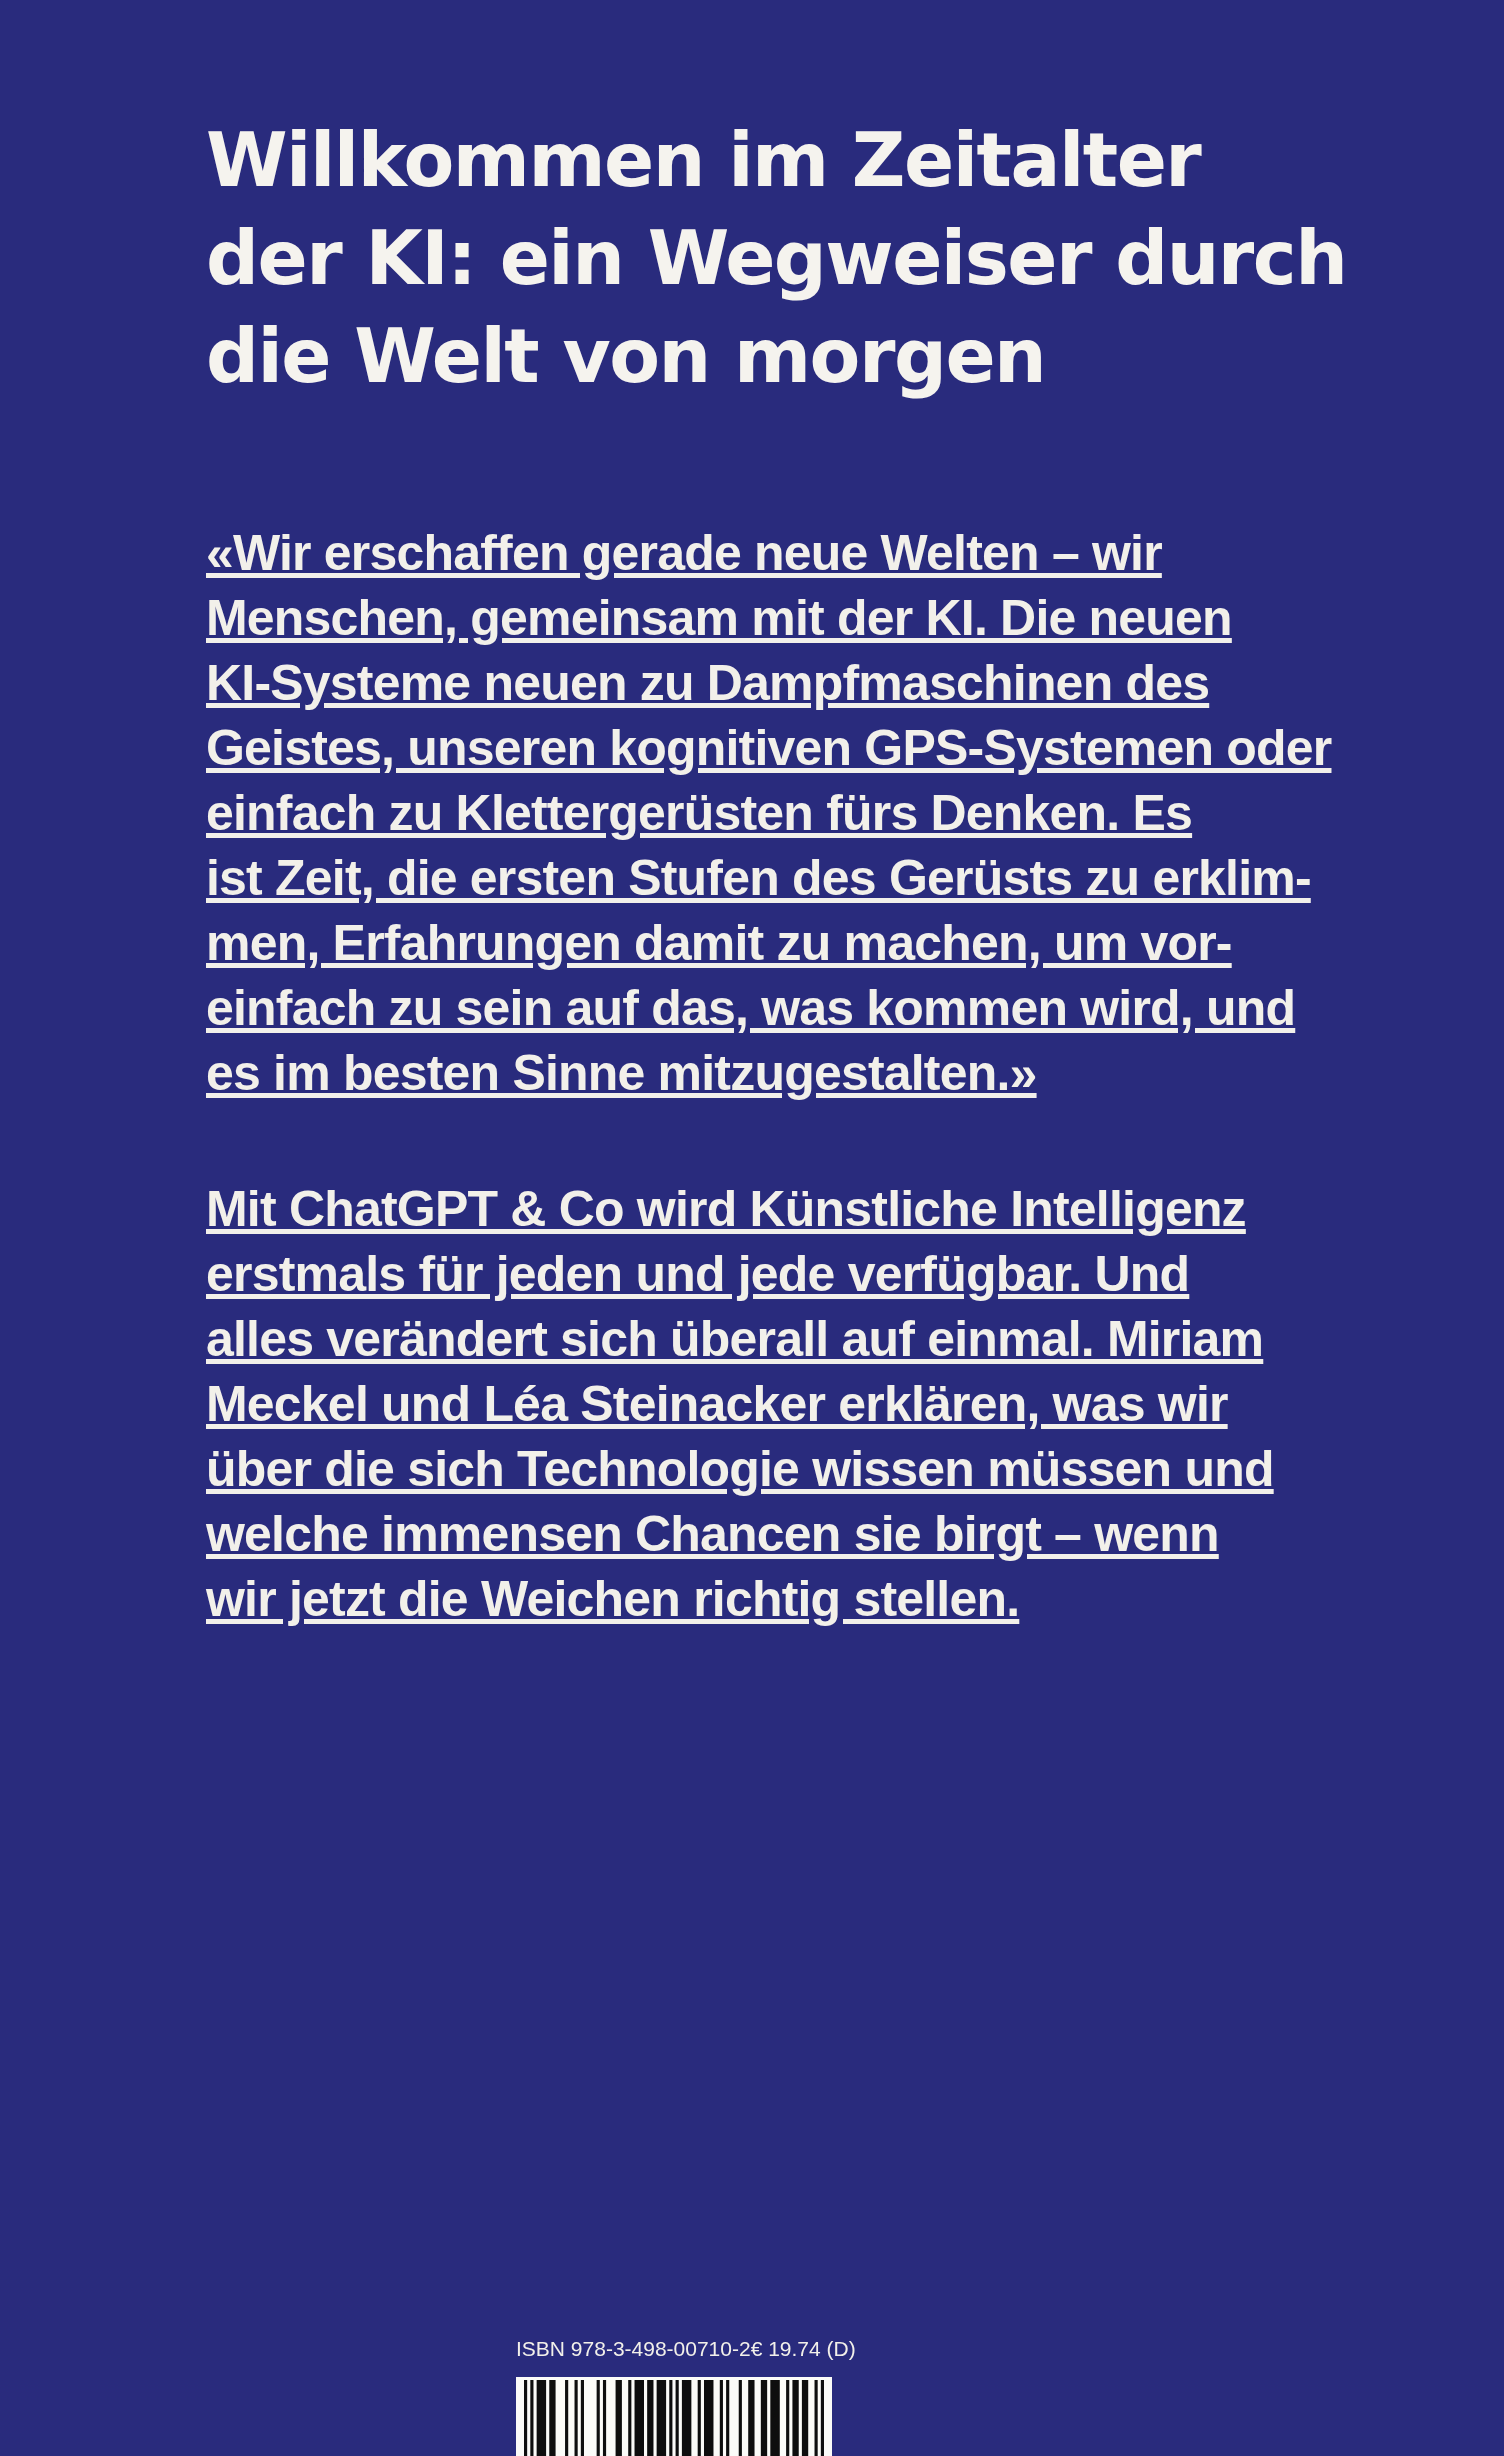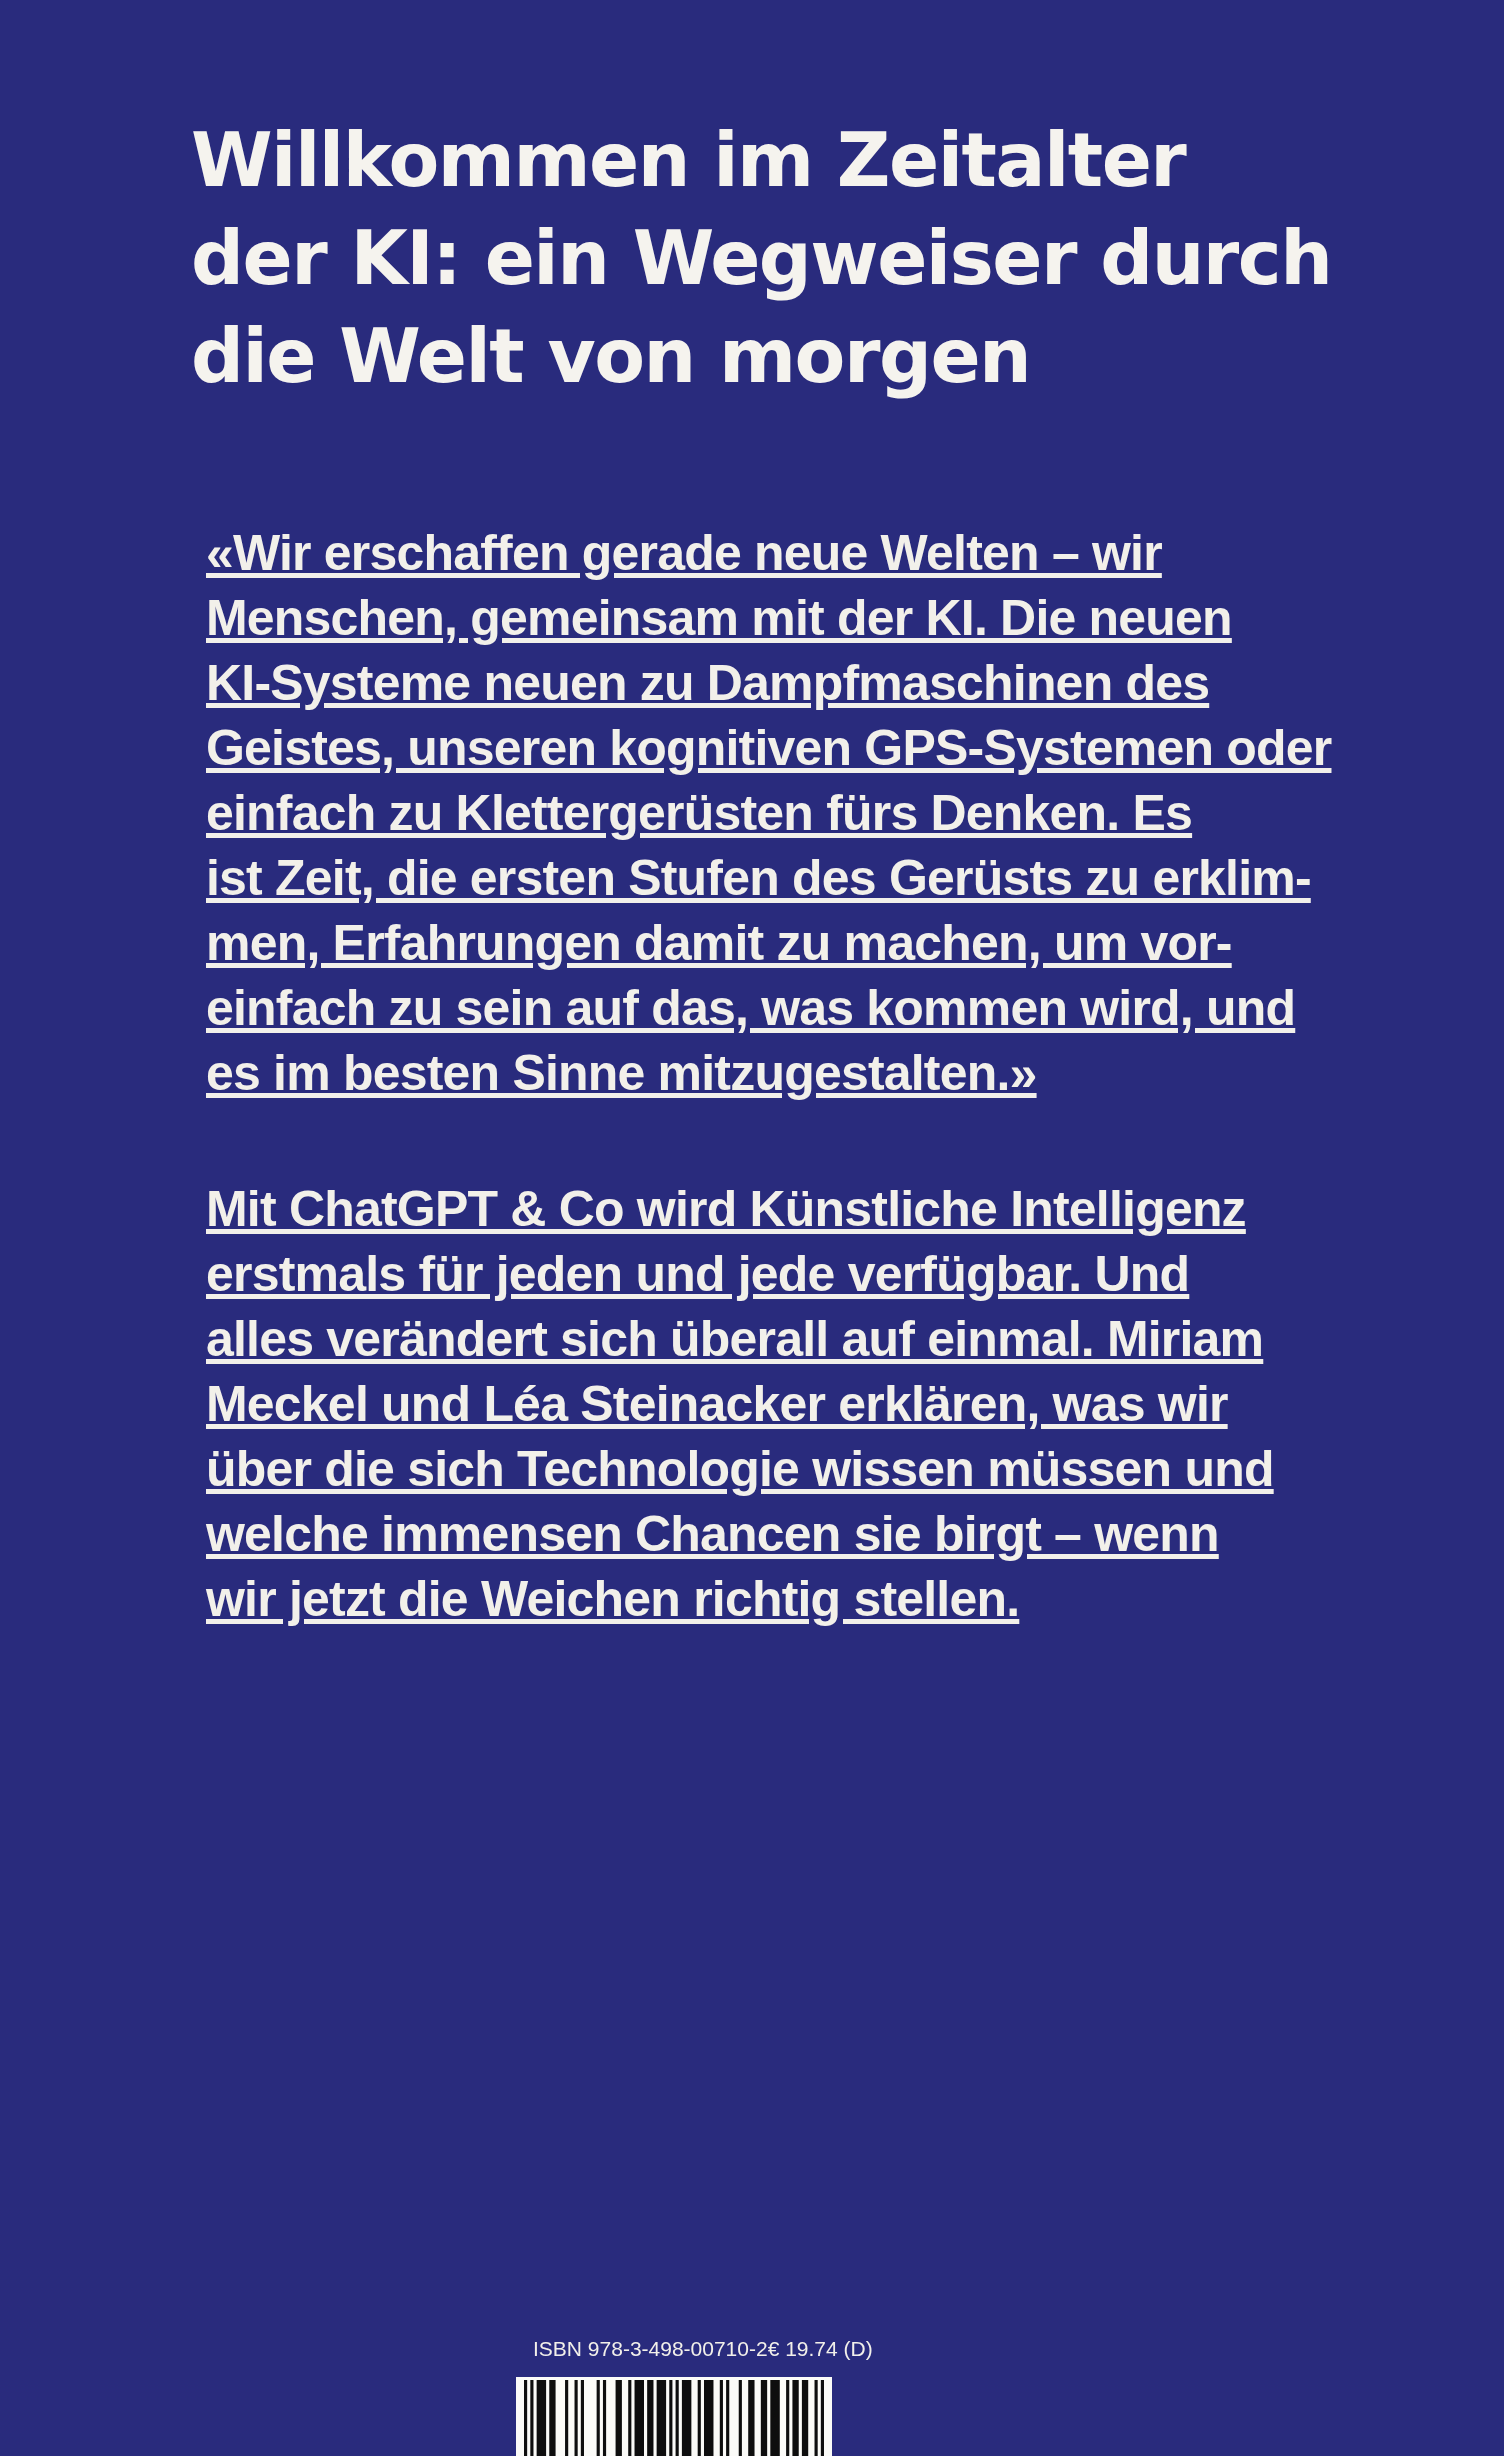--- a/index.html
+++ b/index.html
@@ -9,21 +9,21 @@
     position: relative;
     width: 1504px;
     height: 2457px;
     background: #292B7D;
     overflow: hidden;
     font-family: "Liberation Sans", sans-serif;
   }
 
   .title {
     position: absolute;
-    left: 191px;
+    left: 206px;
     top: 111px;
     color: #F5F3EE;
     font-family: "DejaVu Sans", sans-serif;
     font-weight: bold;
     font-size: 74px;
     line-height: 98px;
     letter-spacing: -1.5px;
     white-space: nowrap;
   }
 
@@ -38,21 +38,21 @@
     letter-spacing: -0.8px;
     white-space: nowrap;
     text-decoration: underline;
   }
 
   .quote { top: 521px; }
   .description { top: 1177px; }
 
   .isbn-row {
     position: absolute;
-    left: 533px;
+    left: 516px;
     top: 2334px;
     width: 316px;
     display: flex;
     justify-content: space-between;
     color: #F2F0EA;
     font-family: "Liberation Sans", sans-serif;
     font-weight: normal;
     font-size: 21px;
     line-height: 30px;
     white-space: nowrap;

